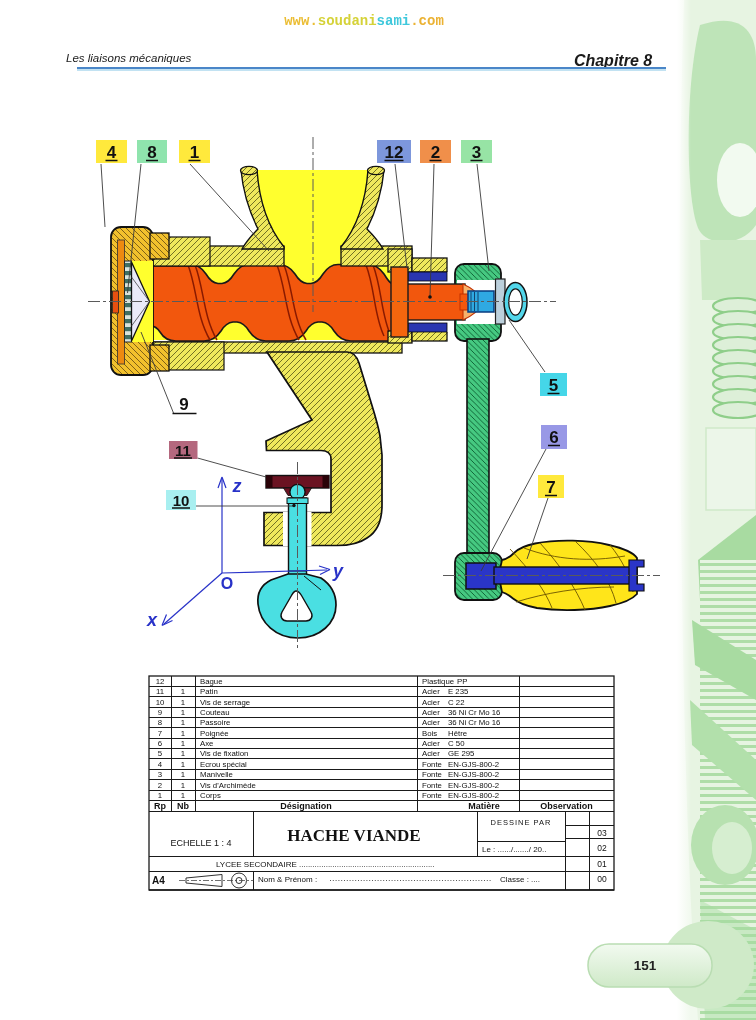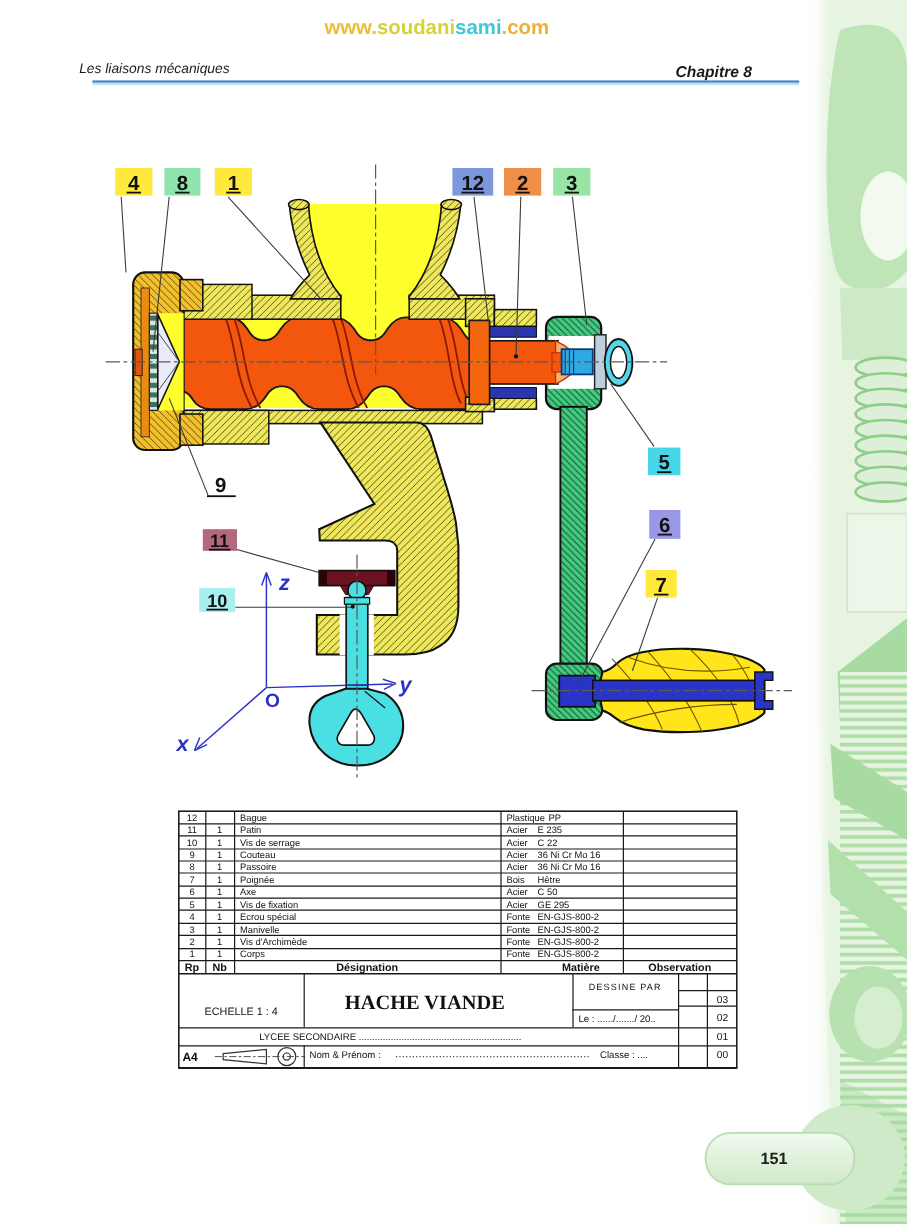--- a/index.html
+++ b/index.html
@@ -2,25 +2,25 @@
 <html><head>
 <meta charset="utf-8">
 <style>
   html,body{margin:0;padding:0;}
   body{width:756px;height:1020px;position:relative;background:#ffffff;font-family:"Liberation Sans",sans-serif;overflow:hidden;}
   .abs{position:absolute;}
 </style>
 </head>
 <body>
 
-<div class="abs" style="left:0;top:13px;width:728px;text-align:center;font-weight:bold;font-size:17px;"><span style="color:#ebbd33;">www.</span><span style="color:#d5d238;">soudani</span><span style="color:#3fc8dc;">sami</span><span style="color:#ebb233;">.com</span></div>
+<div class="abs" style="left:0;top:13px;width:728px;text-align:center;font-weight:bold;font-size:14px;font-family:Liberation Mono, monospace;"><span style="color:#ebbd33;">www.</span><span style="color:#d5d238;">soudani</span><span style="color:#3fc8dc;">sami</span><span style="color:#ebb233;">.com</span></div>
 
 <div class="abs" style="left:66px;top:52px;font-style:italic;font-size:11.5px;color:#1a1a1a;">Les liaisons mécaniques</div>
 
-<div class="abs" style="left:563px;top:52px;width:100px;text-align:left;font-style:italic;font-weight:bold;font-size:13px;color:#1a1a1a;">Chapitre 8</div>
+<div class="abs" style="left:563px;top:52px;width:100px;text-align:center;font-style:italic;font-weight:bold;font-size:16px;color:#1a1a1a;">Chapitre 8</div>
 
 <div class="abs" style="left:77px;top:67px;width:589px;height:2px;background:#4a86c8;"></div>
 <div class="abs" style="left:77px;top:69px;width:589px;height:2px;background:#c2e2f2;"></div>
 
 <svg class="abs" style="left:580px;top:0;" width="176" height="1020" viewBox="0 0 176 1020">
   <defs>
     <pattern id="gstripe" width="7" height="7" patternUnits="userSpaceOnUse">
       <rect width="7" height="7" fill="#e6f4e1"></rect>
       <rect y="3" width="7" height="3" fill="#aedda7"></rect>
     </pattern>

